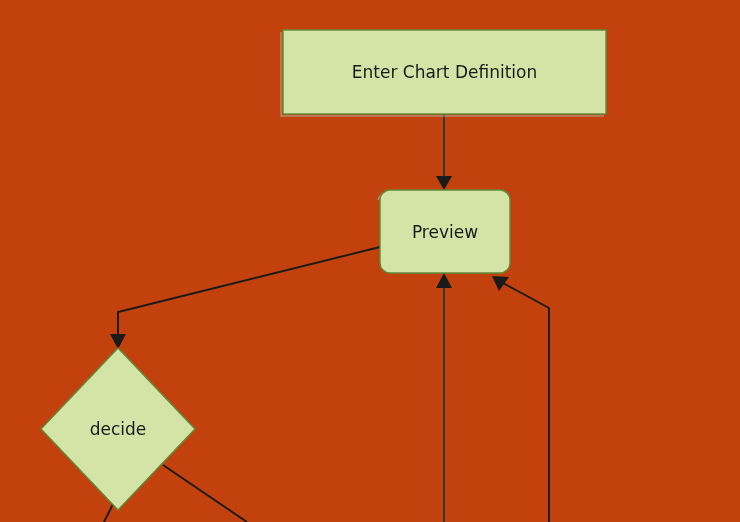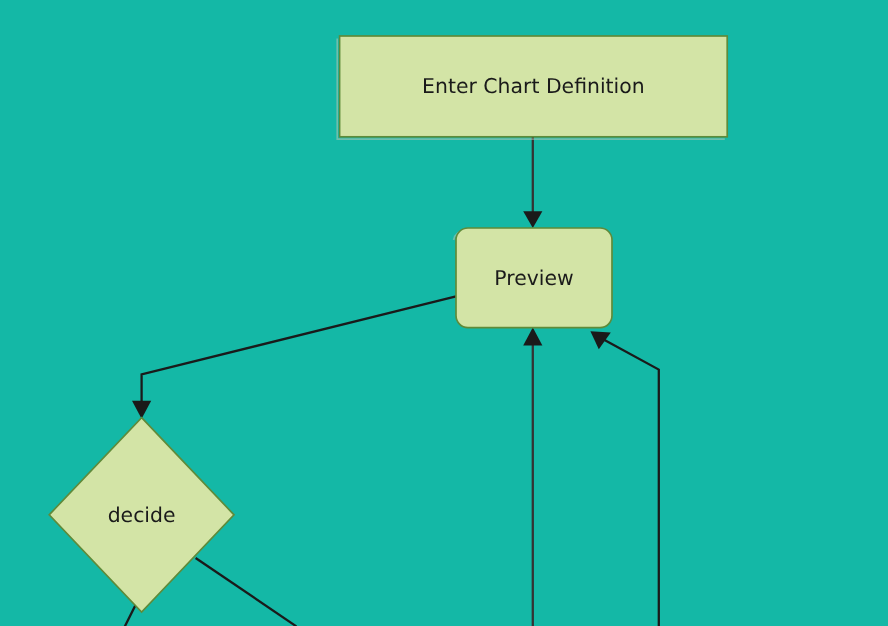--- a/index.html
+++ b/index.html
@@ -10,21 +10,21 @@
   body {
     width: 740px;
     height: 522px;
     overflow: hidden;
     font-family: "DejaVu Sans", sans-serif;
   }
   #flowchart-canvas {
     position: relative;
     width: 740px;
     height: 522px;
-    background: #14b8a6;
+    background: #c2410c;
   }
   #flowchart-svg {
     position: absolute;
     top: 0;
     left: 0;
     width: 740px;
     height: 522px;
     display: block;
   }
   .node-shape {

